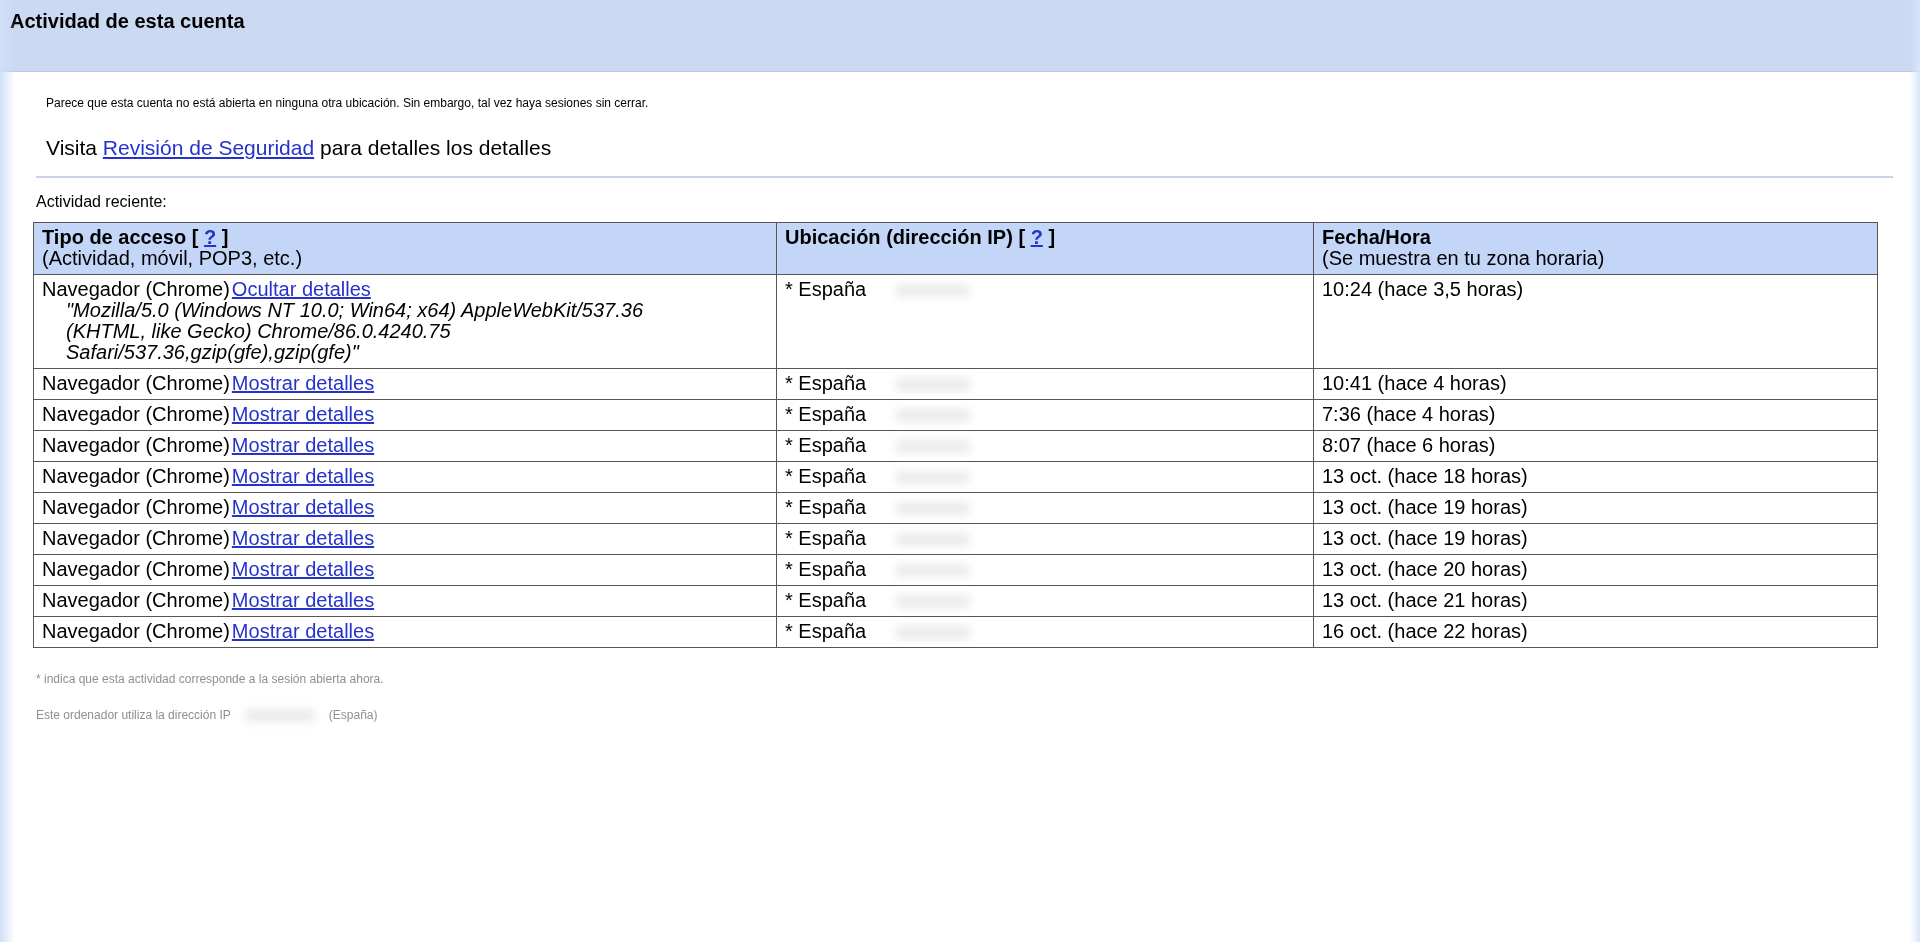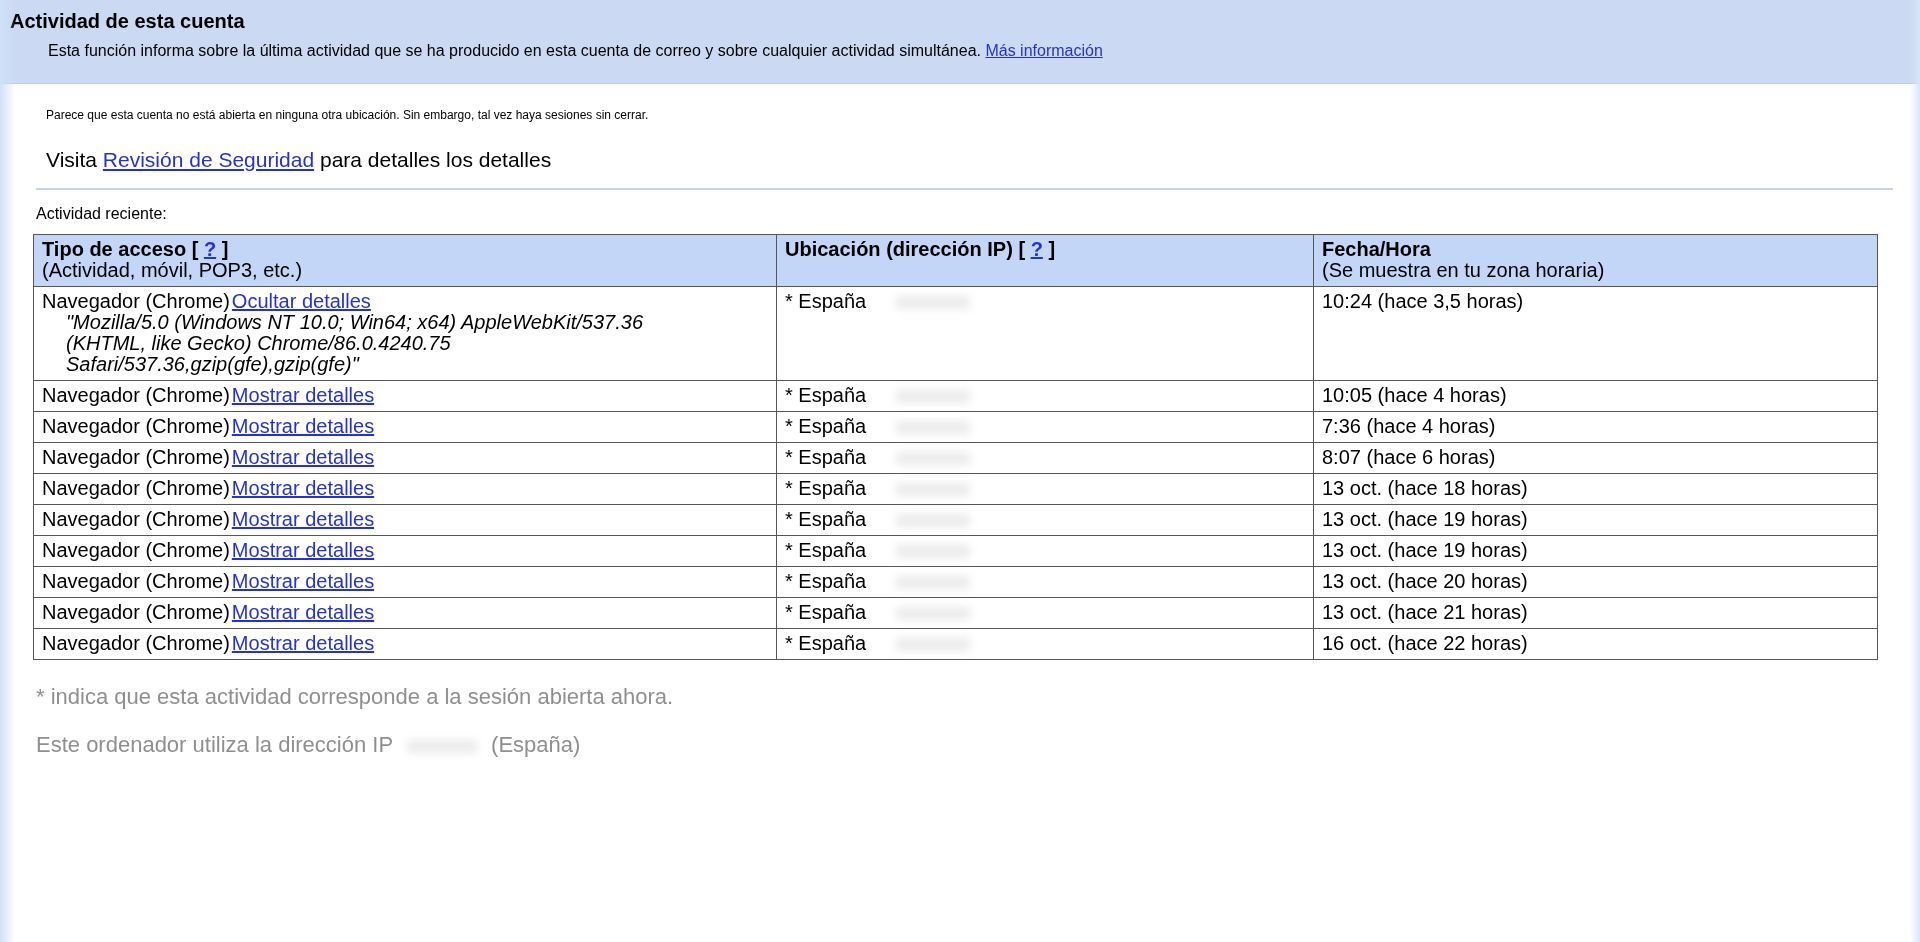--- a/index.html
+++ b/index.html
@@ -23,21 +23,21 @@
   }
   .edge-right {
     position: absolute; right: 0; top: 0; bottom: 0; width: 10px;
     background: linear-gradient(to left, #d7e6fa, rgba(255,255,255,0));
     z-index: 5; pointer-events: none;
   }
 
   
   .band {
     background: #ccd9f2;
-    height: 84px;
+    height: 72px;
     border-bottom: 1px solid #bac9ec;
     padding-top: 8px;
   }
   .band .title {
     font-size: 20px;
     font-weight: bold;
     margin: 0;
     padding: 2px 0 0 10px;
   }
   .band .desc {
@@ -106,38 +106,34 @@
     filter: blur(4px);
     opacity: .5;
     border-radius: 3px;
     vertical-align: middle;
     margin-left: 30px;
   }
   .blur-redact.ip-inline { margin: 0 14px; width: 70px; }
 
   .note {
     color: #8f8f8f;
-    font-size: 22px;
+    font-size: 12px;
     margin: 0;
     padding: 22px 0 0 36px;
   }
   .note.first { padding-top: 24px; }
 </style>
 </head>
 <body>
 
 <div class="edge-left"></div>
 <div class="edge-right"></div>
 
 <div class="band">
   <h1 class="title">Actividad de esta cuenta</h1>
-  <p class="desc">
-    <span>Esta función informa sobre la última actividad que se ha producido en esta cuenta de correo y sobre cualquier actividad simultánea.</span>
-    <a>Más información</a>
-  </p>
 </div>
 
 <p class="status-line">Parece que esta cuenta no está abierta en ninguna otra ubicación. Sin embargo, tal vez haya sesiones sin cerrar.</p>
 
 <p class="security-line">
   <span>Visita</span>
   <a>Revisión de Seguridad</a>
   <span>para detalles los detalles</span>
 </p>
 
@@ -189,21 +185,21 @@
   </tr>
       <tr>
     <td>
       <span>Navegador (Chrome)</span><a class="details-link">Mostrar detalles</a>
       
     </td>
     <td>
       <span>* España</span><span class="blur-redact"></span>
     </td>
     <td>
-      <span>10:05 (hace 4 horas)</span>
+      <span>10:41 (hace 4 horas)</span>
     </td>
   </tr>
       <tr>
     <td>
       <span>Navegador (Chrome)</span><a class="details-link">Mostrar detalles</a>
       
     </td>
     <td>
       <span>* España</span><span class="blur-redact"></span>
     </td>

